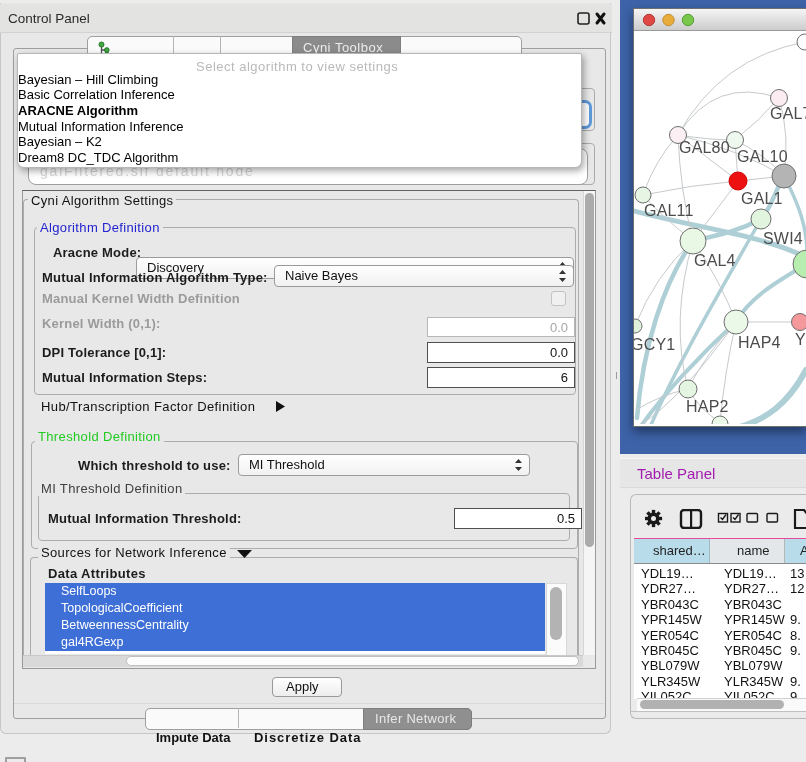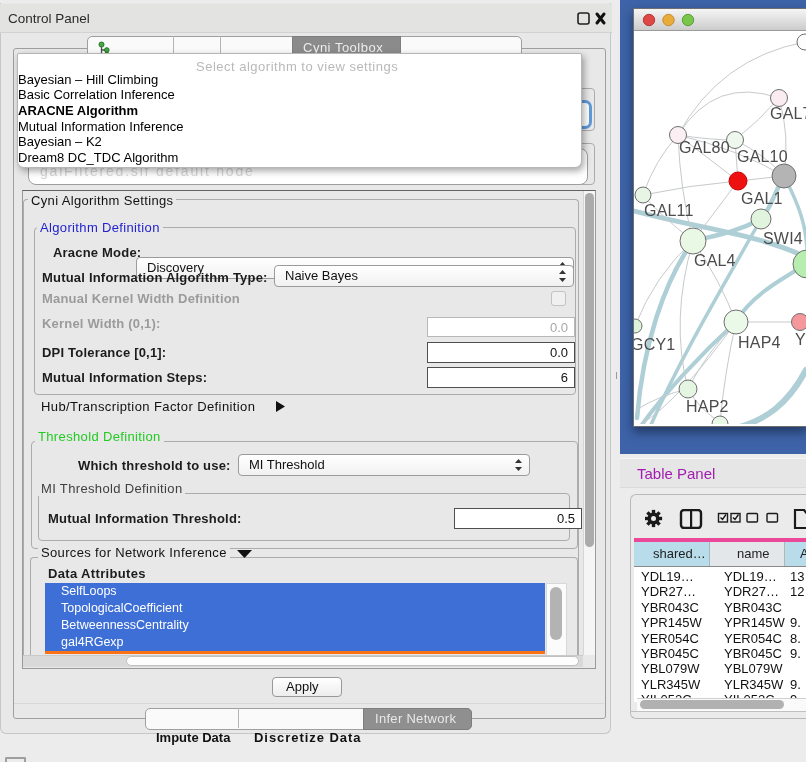--- a/index.html
+++ b/index.html
@@ -117,21 +117,21 @@
     <span class="tx">0.5</span>
   </div>
 
 <div class="grp" style="left:30px;top:557px;width:546px;height:103px;border-bottom:none;"></div>
 <div class="grptitle" style="left:38px;top:545px;color:#111;">Sources for Network Inference</div>
 <svg class="abs" style="left:236px;top:549px;" width="17" height="10">
     <path d="M1 1 L16 1 L8.5 9 Z" fill="#111"></path>
   </svg>
 <div class="lbl" style="left:35px;top:566px;letter-spacing:0.35px;padding-left:13px;">Data Attributes</div>
 
-<div class="abs" style="left:45px;top:583px;width:500px;height:71px;background:#f97316;overflow:hidden;">
+<div class="abs" style="left:45px;top:583px;width:500px;height:71px;background:#ffffff;overflow:hidden;">
     <div class="abs" style="left:0;top:0;width:500px;height:68px;background:#3d6fd6;color:#fff;font-size:12.5px;line-height:17px;padding-left:16px;">SelfLoops<br>TopologicalCoefficient<br>BetweennessCentrality<br>gal4RGexp</div>
   </div>
 <div class="abs" style="left:546px;top:583px;width:19px;height:71px;background:#fbfbfb;border:1px solid #d8d8d8;"></div>
 <div class="abs" style="left:550px;top:587px;width:12px;height:53px;background:#b3b3b3;border-radius:6px;"></div>
 
 <div class="abs" style="left:583px;top:191px;width:11px;height:464px;background:#f5f5f5;border-left:1px solid #d5d5d5;"></div>
 <div class="abs" style="left:584.5px;top:193px;width:9px;height:354px;background:#ababab;border-radius:5px;"></div>
 
 <div class="abs" style="left:23px;top:655px;width:560px;height:11px;background:#d9d9d9;border-top:1px solid #c9c9c9;"></div>
 <div class="abs" style="left:126px;top:655.5px;width:453px;height:10px;background:#fdfdfd;border:1px solid #c0c0c0;border-radius:5px;box-sizing:border-box;"></div>
@@ -274,21 +274,21 @@
   </g>
 
   <g stroke="#1a1a1a" fill="none" stroke-width="1.4">
     <rect x="102" y="4.5" width="10.5" height="8.5" rx="1"></rect>
     <rect x="122" y="4.5" width="10.5" height="8.5" rx="1"></rect>
   </g>
 
   <path d="M150 1 L159 1 L163 6 L163 19 L150 19 Z" fill="none" stroke="#1a1a1a" stroke-width="2.2"></path>
 </svg>
 
-<div class="abs" style="left:634px;top:538px;width:172px;height:160px;background:#fff;border-top:4px solid #ec4899;overflow:hidden;">
+<div class="abs" style="left:634px;top:538px;width:172px;height:160px;background:#fff;border-top:1px solid #ec4899;overflow:hidden;">
   <div class="abs" style="left:0;top:0;width:75px;height:24px;background:#b9dcea;border-right:1px solid #9fb9c2;"></div>
   <div class="abs" style="left:76px;top:0;width:74px;height:24px;background:#e3e7e9;border-right:1px solid #b5b5b5;"></div>
   <div class="abs" style="left:151px;top:0;width:21px;height:24px;background:#b9dcea;"></div>
   <div class="abs" style="left:0;top:24px;width:172px;height:1px;background:#8a8a8a;"></div>
   <div class="abs" style="left:19px;top:4px;font-size:13px;color:#222;">shared…</div>
   <div class="abs" style="left:103px;top:4px;font-size:13px;color:#222;">name</div>
   <div class="abs" style="left:166px;top:4px;font-size:13px;color:#222;">A</div>
   <div class="abs" style="left:7px;top:27px;font-size:13px;line-height:15.4px;color:#111;">YDL19…<br>YDR27…<br>YBR043C<br>YPR145W<br>YER054C<br>YBR045C<br>YBL079W<br>YLR345W<br>YIL052C</div>
   <div class="abs" style="left:90px;top:27px;font-size:13px;line-height:15.4px;color:#111;">YDL19…<br>YDR27…<br>YBR043C<br>YPR145W<br>YER054C<br>YBR045C<br>YBL079W<br>YLR345W<br>YIL052C</div>
   <div class="abs" style="left:156px;top:27px;font-size:13px;line-height:15.4px;color:#111;">13<br>12<br>&nbsp;<br>9.<br>8.<br>9.<br>&nbsp;<br>9.<br>9.</div>

